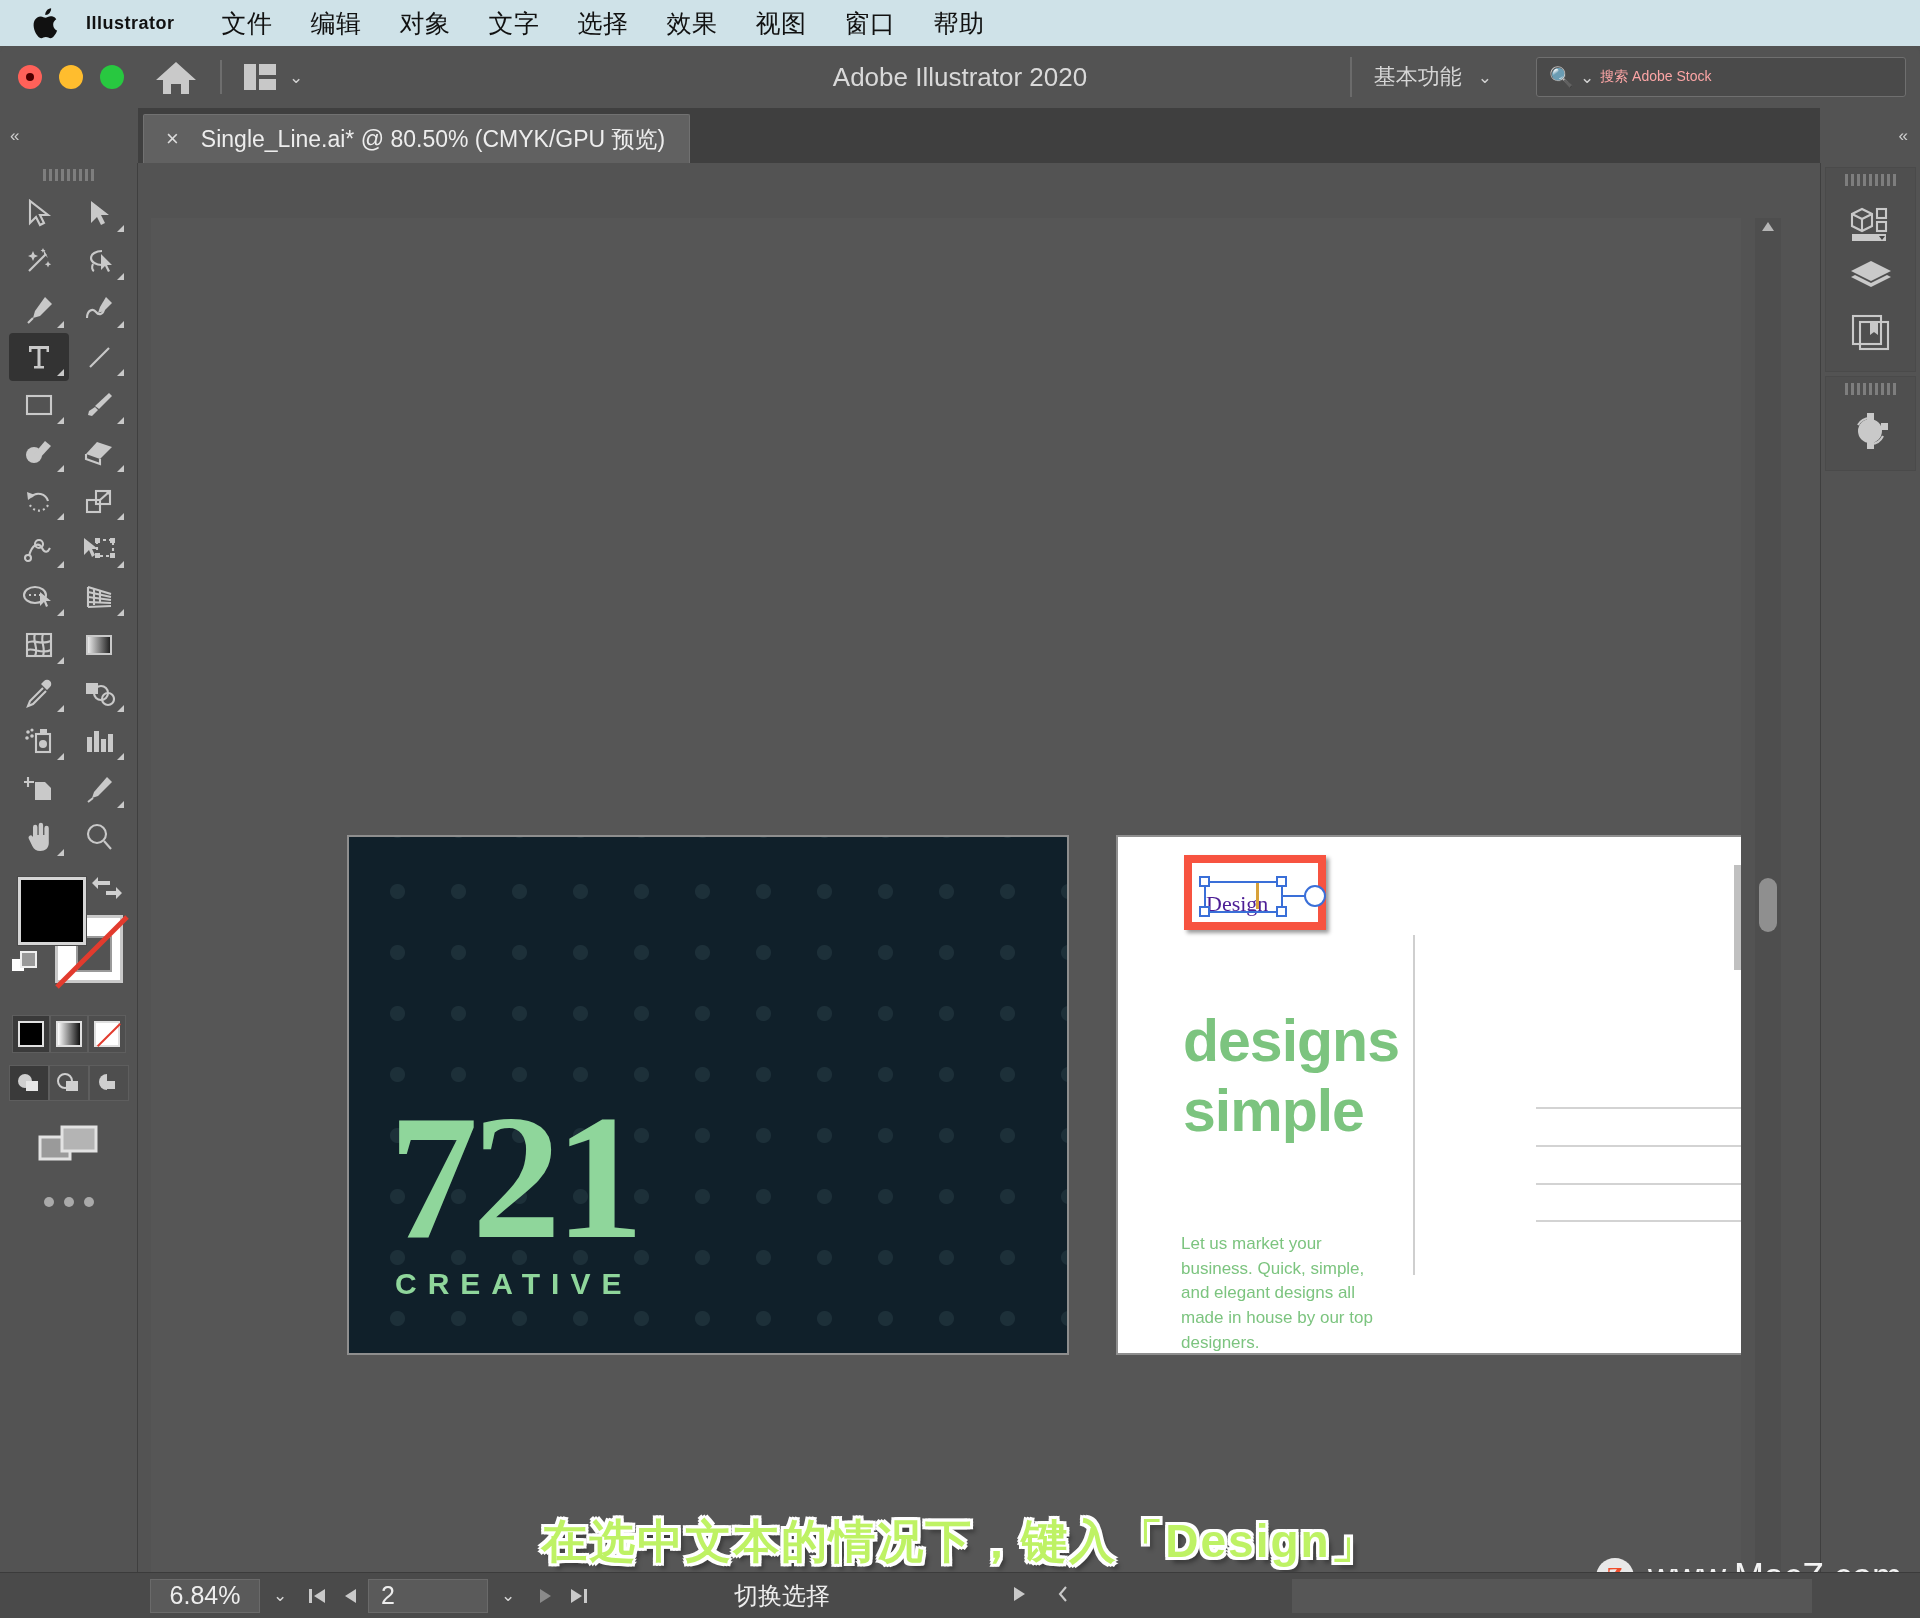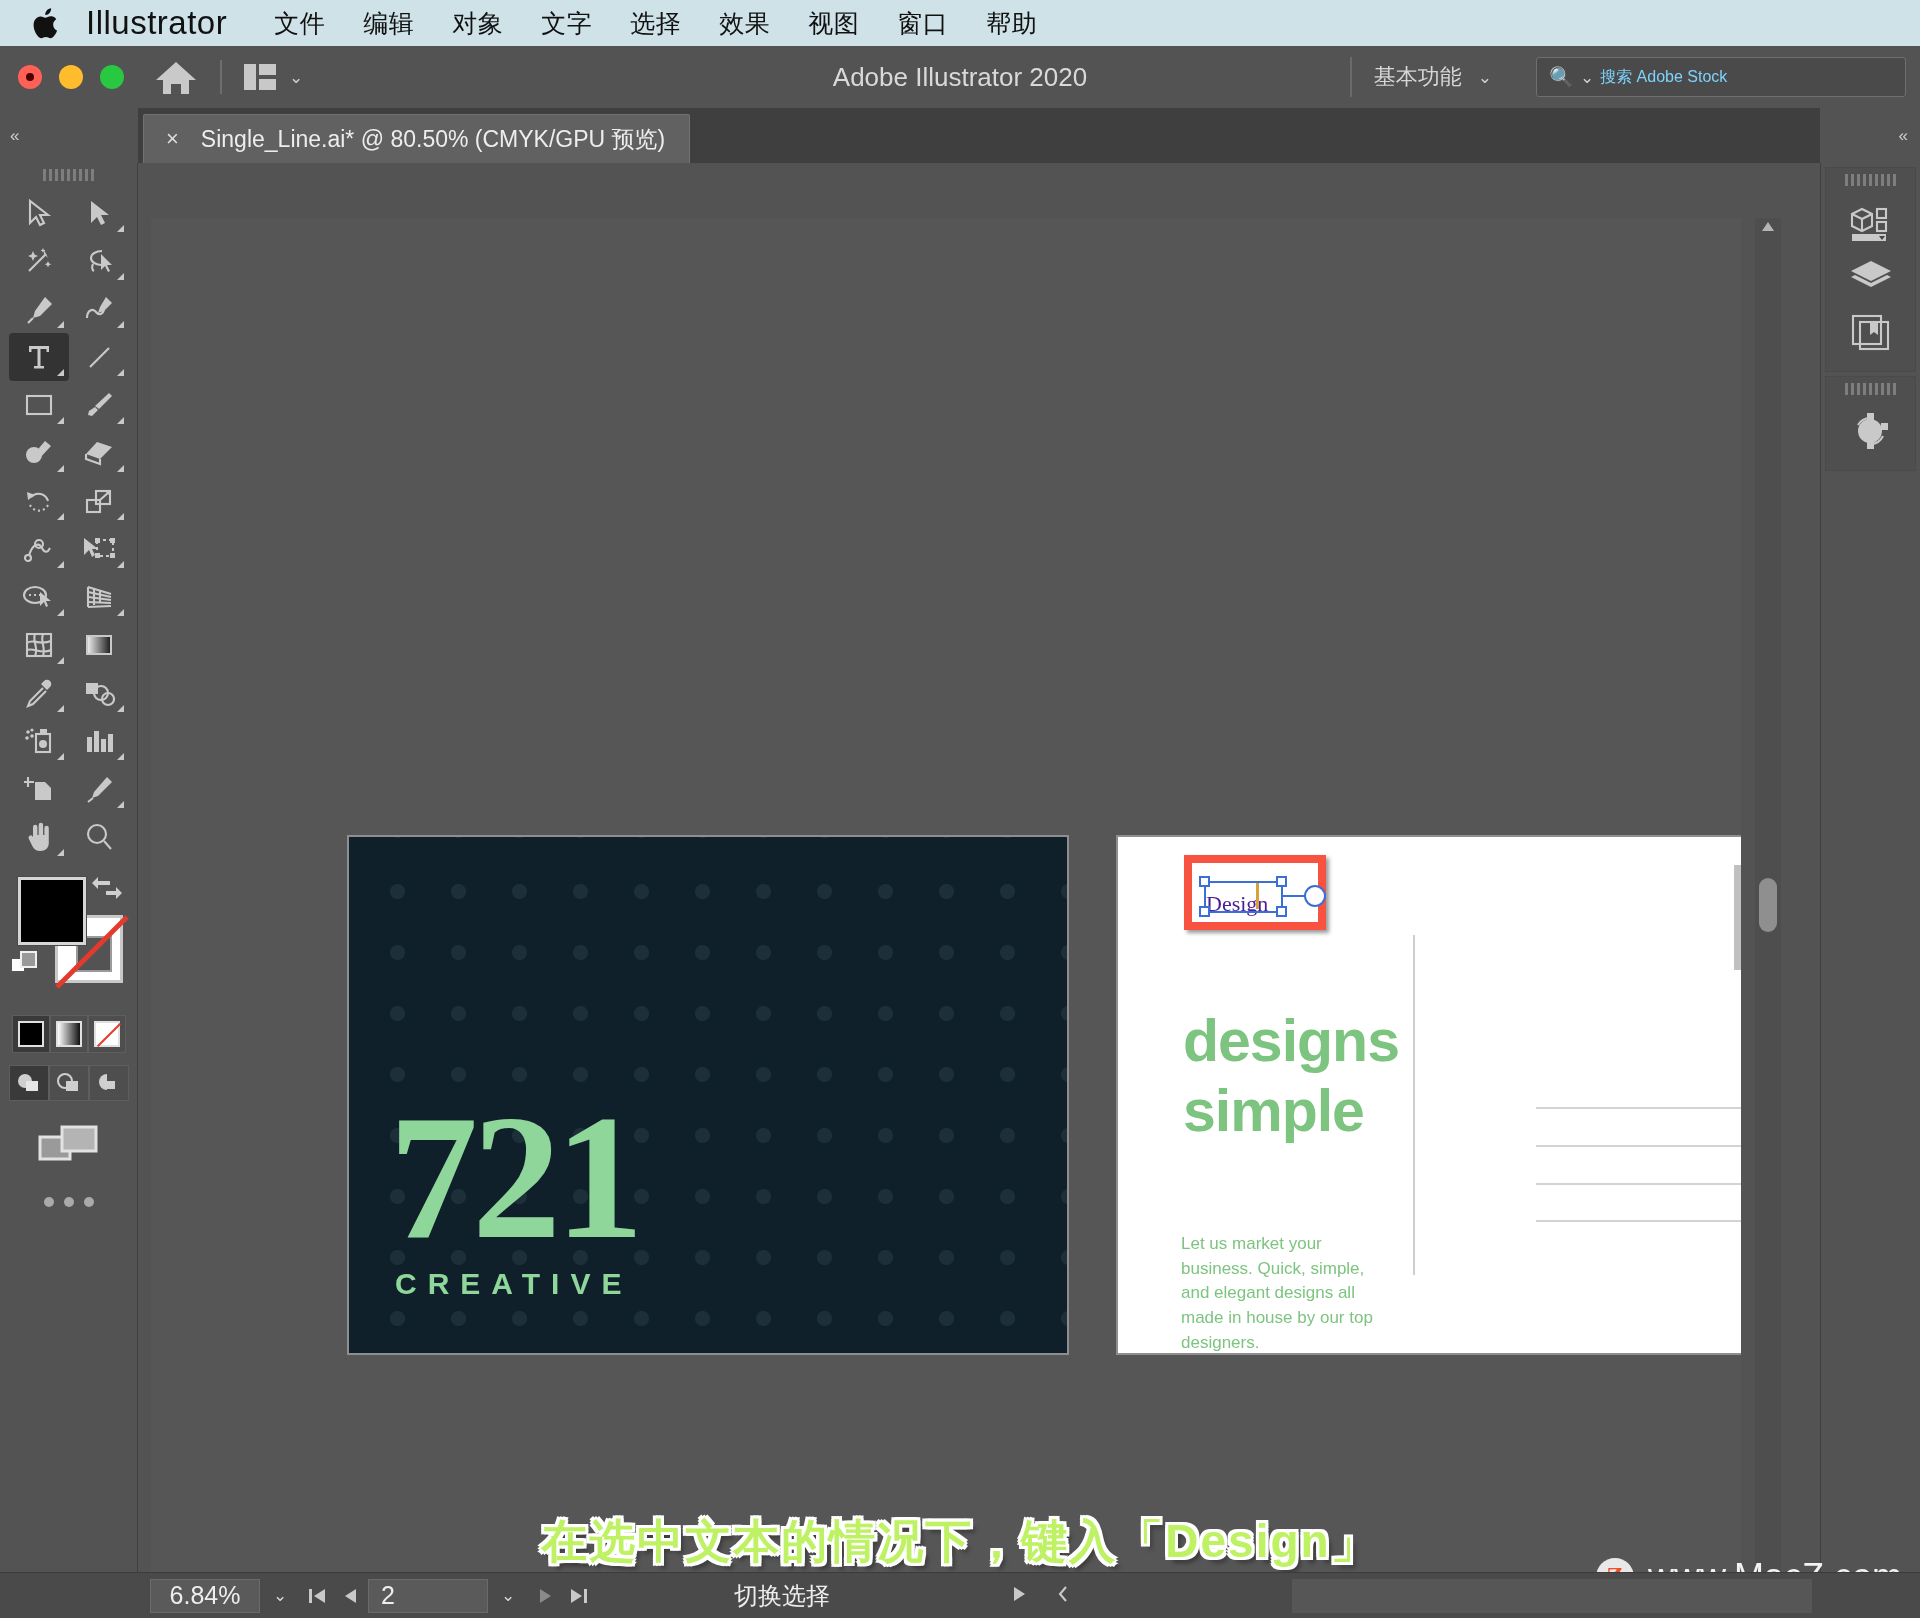--- a/index.html
+++ b/index.html
@@ -6,21 +6,21 @@
   html,body { width:1920px; height:1618px; overflow:hidden; background:#535353; font-family:"Liberation Sans", sans-serif; }
 
   
   #menubar{
     position:absolute; left:0; top:0; width:1920px; height:46px;
     background:#cfe2e8; display:flex; align-items:center; padding-left:32px; gap:0;
   }
   .apple-logo{ width:26px; height:30px; position:relative; margin-right:28px; }
   .apple-logo svg{ display:block; }
   #menubar .mi{ font-size:25px; color:#111; padding:0 19px; letter-spacing:0.5px; white-space:nowrap; }
-  #menubar .mi.bold{ font-weight:normal; padding-left:0; padding-right:28px; font-size:33px;}
+  #menubar .mi.bold{ font-weight:bold; padding-left:0; padding-right:28px; font-size:18px;}
 
   
   #appwin{
     position:absolute; left:0; top:46px; width:1920px; height:1572px;
     background:#535353; border-radius:8px 8px 0 0; overflow:hidden;
   }
 
   
   #titlebar{
     position:absolute; left:0; top:0; width:1920px; height:62px;
@@ -48,21 +48,21 @@
   }
   #tb-right{ position:absolute; right:14px; top:0; height:62px; display:flex;align-items:center; gap:0;}
   .workspace-sel{ display:flex;align-items:center;gap:16px; color:#d6d6d6; font-size:22px; padding:0 22px;}
   .vsep{ width:2px;height:40px;background:#6b6b6b; }
   .stock-search{
     margin-left:22px; width:370px; height:40px; background:#4a4a4a;
     border:1px solid #6f6f6f; border-radius:3px; display:flex;align-items:center;
     padding:0 12px; gap:6px;
   }
   .stock-search .sq{ color:#c9c9c9; font-size:20px; }
-  .stock-search .sp{ color:#7dd3fc; font-size:16px; }
+  .stock-search .sp{ color:#fca5a5; font-size:14px; }
 
   
   #tabbar{
     position:absolute; left:0; top:62px; width:1920px; height:55px;
     background:#3f3f3f;
   }
   #leftcollapse{
     position:absolute;left:0;top:0;width:138px;height:55px;background:#535353;
     color:#cfcfcf;font-size:17px; display:flex;align-items:center;padding-left:10px;
   }

